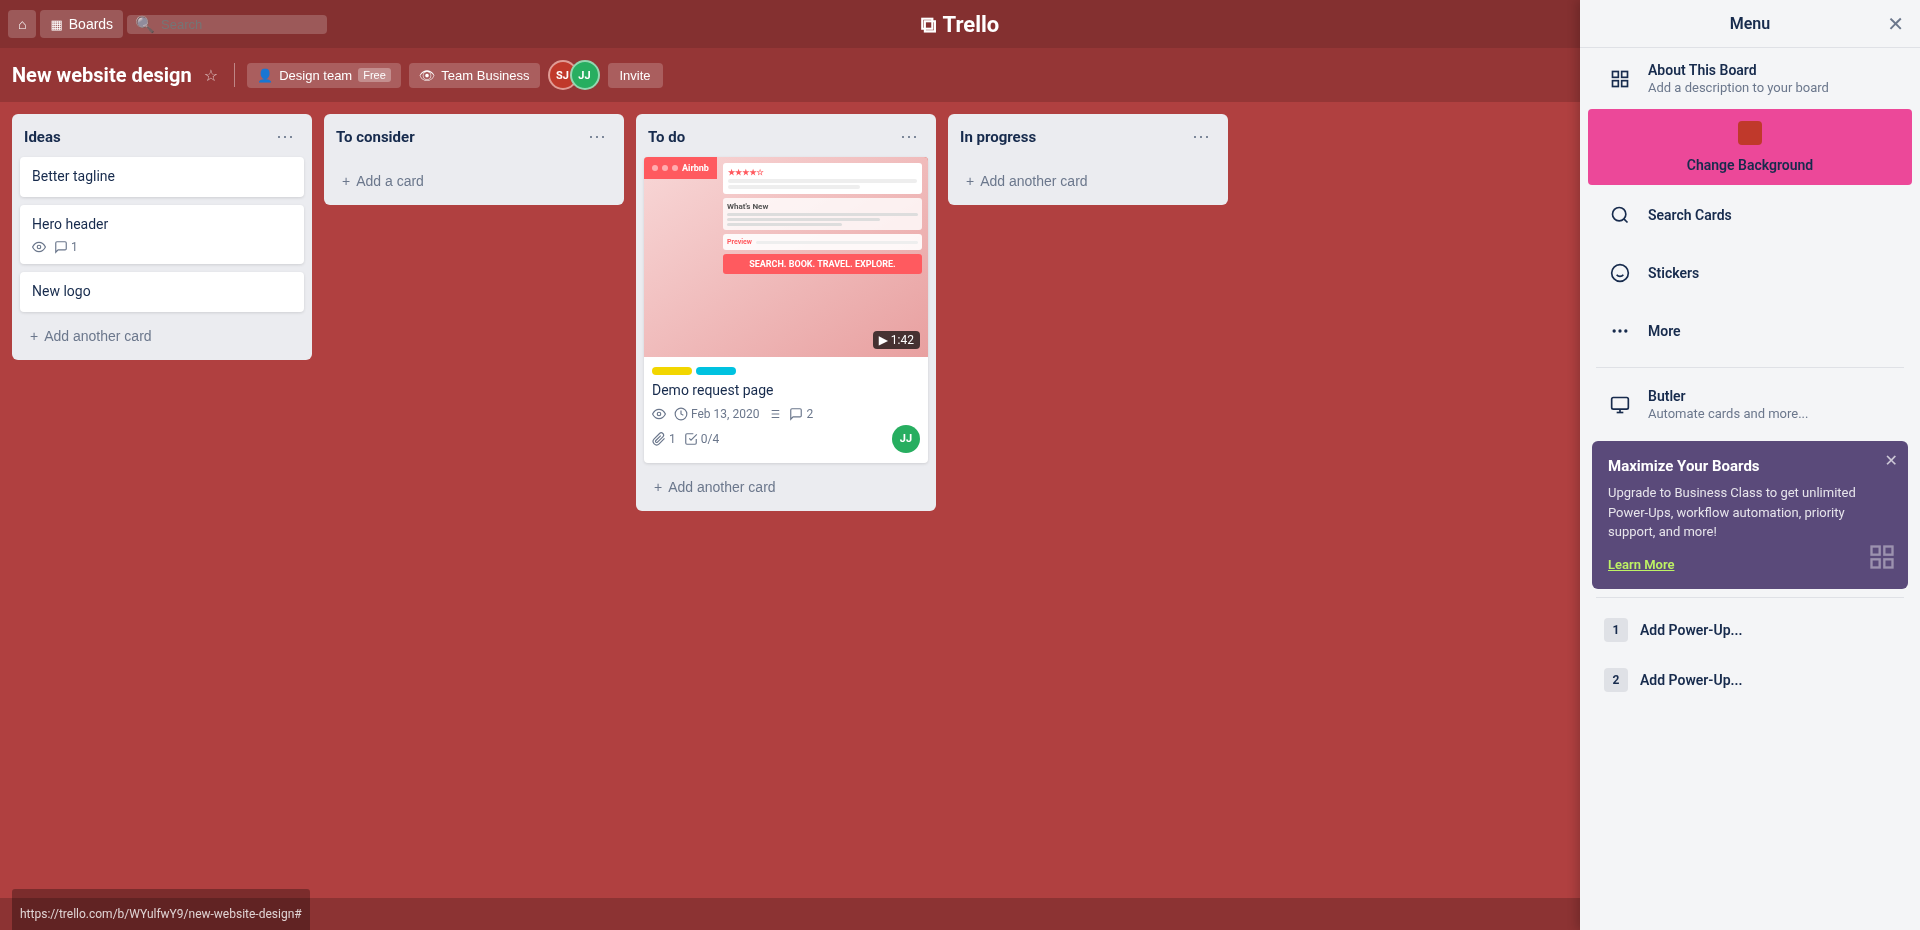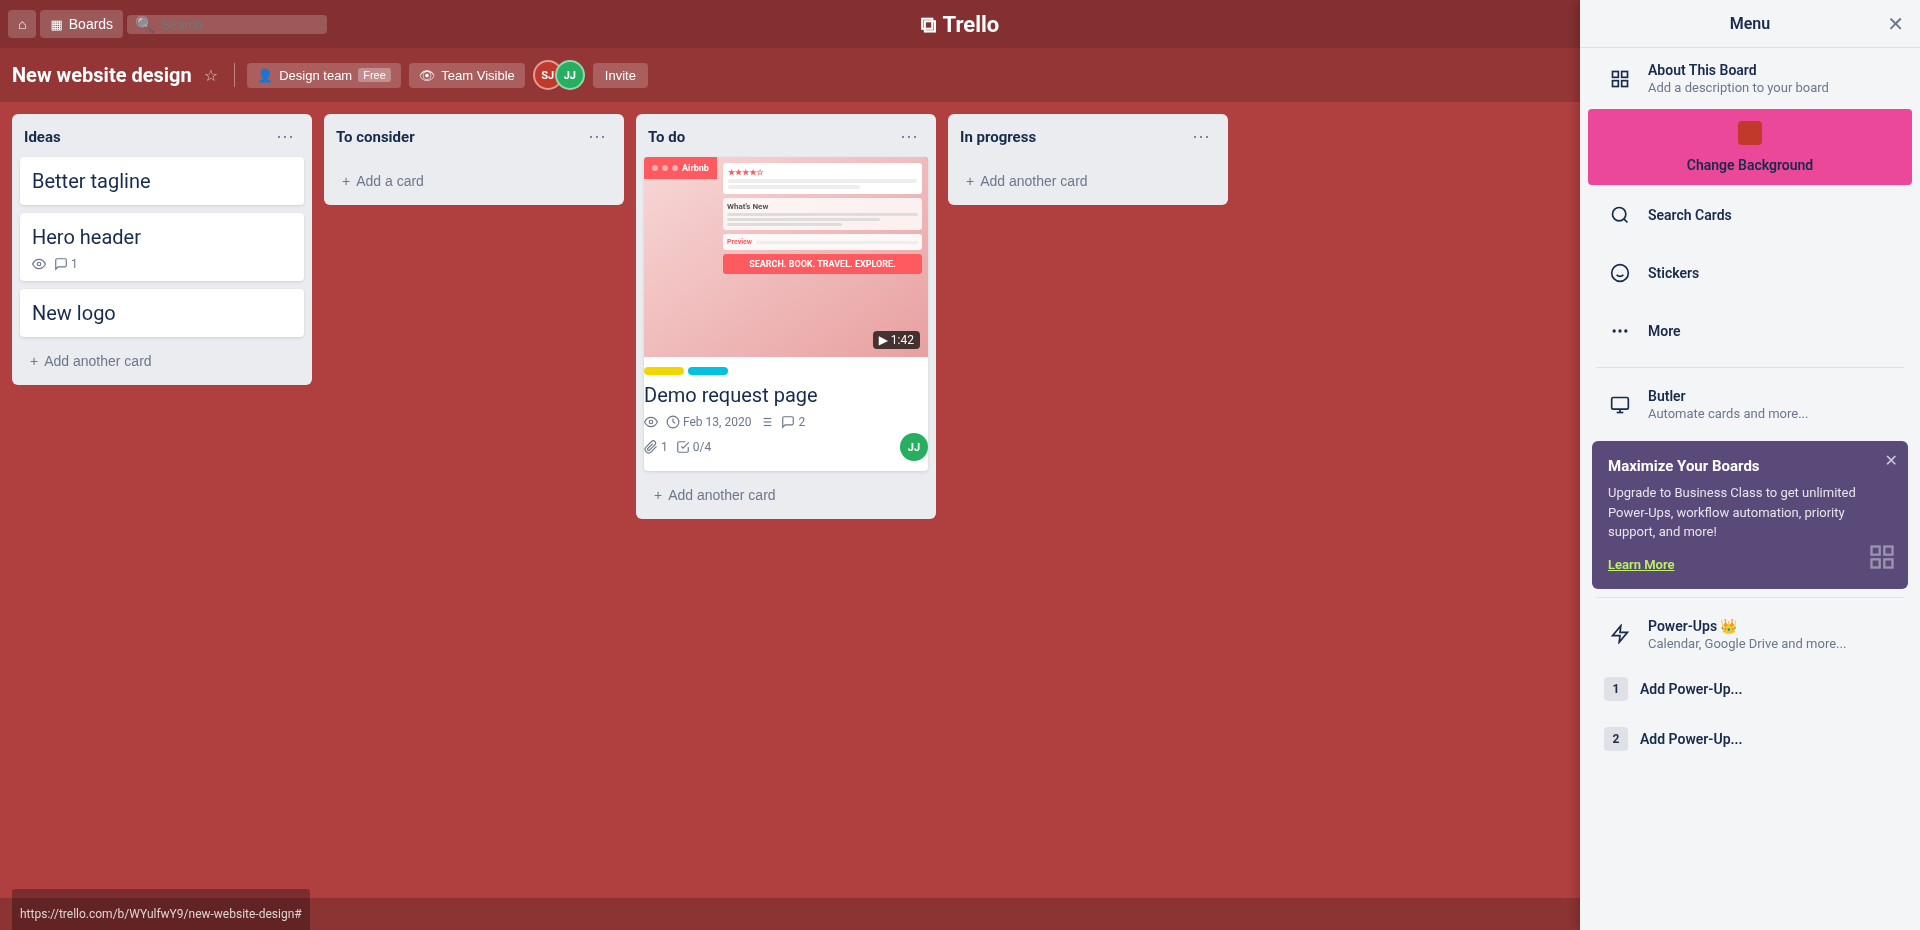--- a/index.html
+++ b/index.html
@@ -133,40 +133,40 @@
     .list-cards { padding: 0 8px; display: flex; flex-direction: column; gap: 8px; }
 
     
     .card {
       background: #fff;
       border-radius: 4px;
       padding: 10px 12px;
       cursor: pointer;
       box-shadow: 0 1px 3px rgba(0,0,0,0.12);
     }
-    .card-title { font-size: 20px; color: #172b4d; line-height: 1.4; }
+    .card-title { font-size: 14px; color: #172b4d; line-height: 1.4; }
     .card-meta { display: flex; align-items: center; gap: 8px; margin-top: 6px; flex-wrap: wrap; }
     .card-meta-item { display: flex; align-items: center; gap: 3px; color: #6b778c; font-size: 12px; }
     .card-meta-item svg { width: 14px; height: 14px; }
 
     
     .card-image {
       width: 100%; height: 200px;
       background: linear-gradient(135deg, #e74c3c 0%, #c0392b 100%);
       border-radius: 4px 4px 0 0;
       overflow: hidden; position: relative;
     }
     .video-badge {
       position: absolute; bottom: 8px; right: 8px;
       background: rgba(0,0,0,0.7); color: #fff;
       border-radius: 4px; padding: 2px 6px;
       font-size: 12px; display: flex; align-items: center; gap: 3px;
     }
     .card-with-image { padding: 0; }
-    .card-with-image .card-body { padding: 10px 0; border-radius: 29px; }
+    .card-with-image .card-body { padding: 10px 8px; border-radius: 29px; }
     .card-labels { display: flex; gap: 4px; margin-bottom: 6px; }
     .label-tag { height: 8px; border-radius: 4px; }
     .label-yellow { background: #f2d600; width: 40px; }
     .label-cyan { background: #00c2e0; width: 40px; }
 
     
     .add-card-btn {
       display: flex; align-items: center; gap: 6px;
       padding: 8px 10px; margin: 8px;
       color: #6b778c; font-size: 14px;
@@ -299,21 +299,21 @@
     <span>☆</span>
   </button>
   <div class="header-divider"></div>
   <button class="header-pill">
     <span>👤</span>
     <span>Design team</span>
     <span class="free-badge">Free</span>
   </button>
   <button class="header-pill">
     <span>👁</span>
-    <span>Team Visible</span>
+    <span>Team Business</span>
   </button>
   <div class="avatars-group">
     <div class="avatar-sm avatar-sj">SJ</div>
     <div class="avatar-sm avatar-jj">JJ</div>
   </div>
   <button class="invite-btn">Invite</button>
   <div class="header-right">
     <button class="butler-btn">
       <span>⚡</span>
       <span>Butler</span>
@@ -584,31 +584,20 @@
             <rect x="3" y="3" width="7" height="7"></rect>
             <rect x="14" y="3" width="7" height="7"></rect>
             <rect x="14" y="14" width="7" height="7"></rect>
             <rect x="3" y="14" width="7" height="7"></rect>
           </svg>
       </div>
     </div>
 
     <div class="menu-divider"></div>
 
-    <div class="menu-item">
-      <div class="menu-item-icon">
-        <svg width="20" height="20" viewBox="0 0 24 24" fill="none" stroke="currentColor" stroke-width="2">
-            <polygon points="13 2 3 14 12 14 11 22 21 10 12 10 13 2"></polygon>
-          </svg>
-      </div>
-      <div class="menu-item-content">
-        <div class="menu-item-title">Power-Ups <span>👑</span></div>
-        <div class="menu-item-subtitle">Calendar, Google Drive and more...</div>
-      </div>
-    </div>
 
     <div class="menu-item">
       <div class="powerup-num">1</div>
       <div class="menu-item-content">
         <div class="menu-item-title">Add Power-Up...</div>
       </div>
     </div>
 
     <div class="menu-item">
       <div class="powerup-num">2</div>

